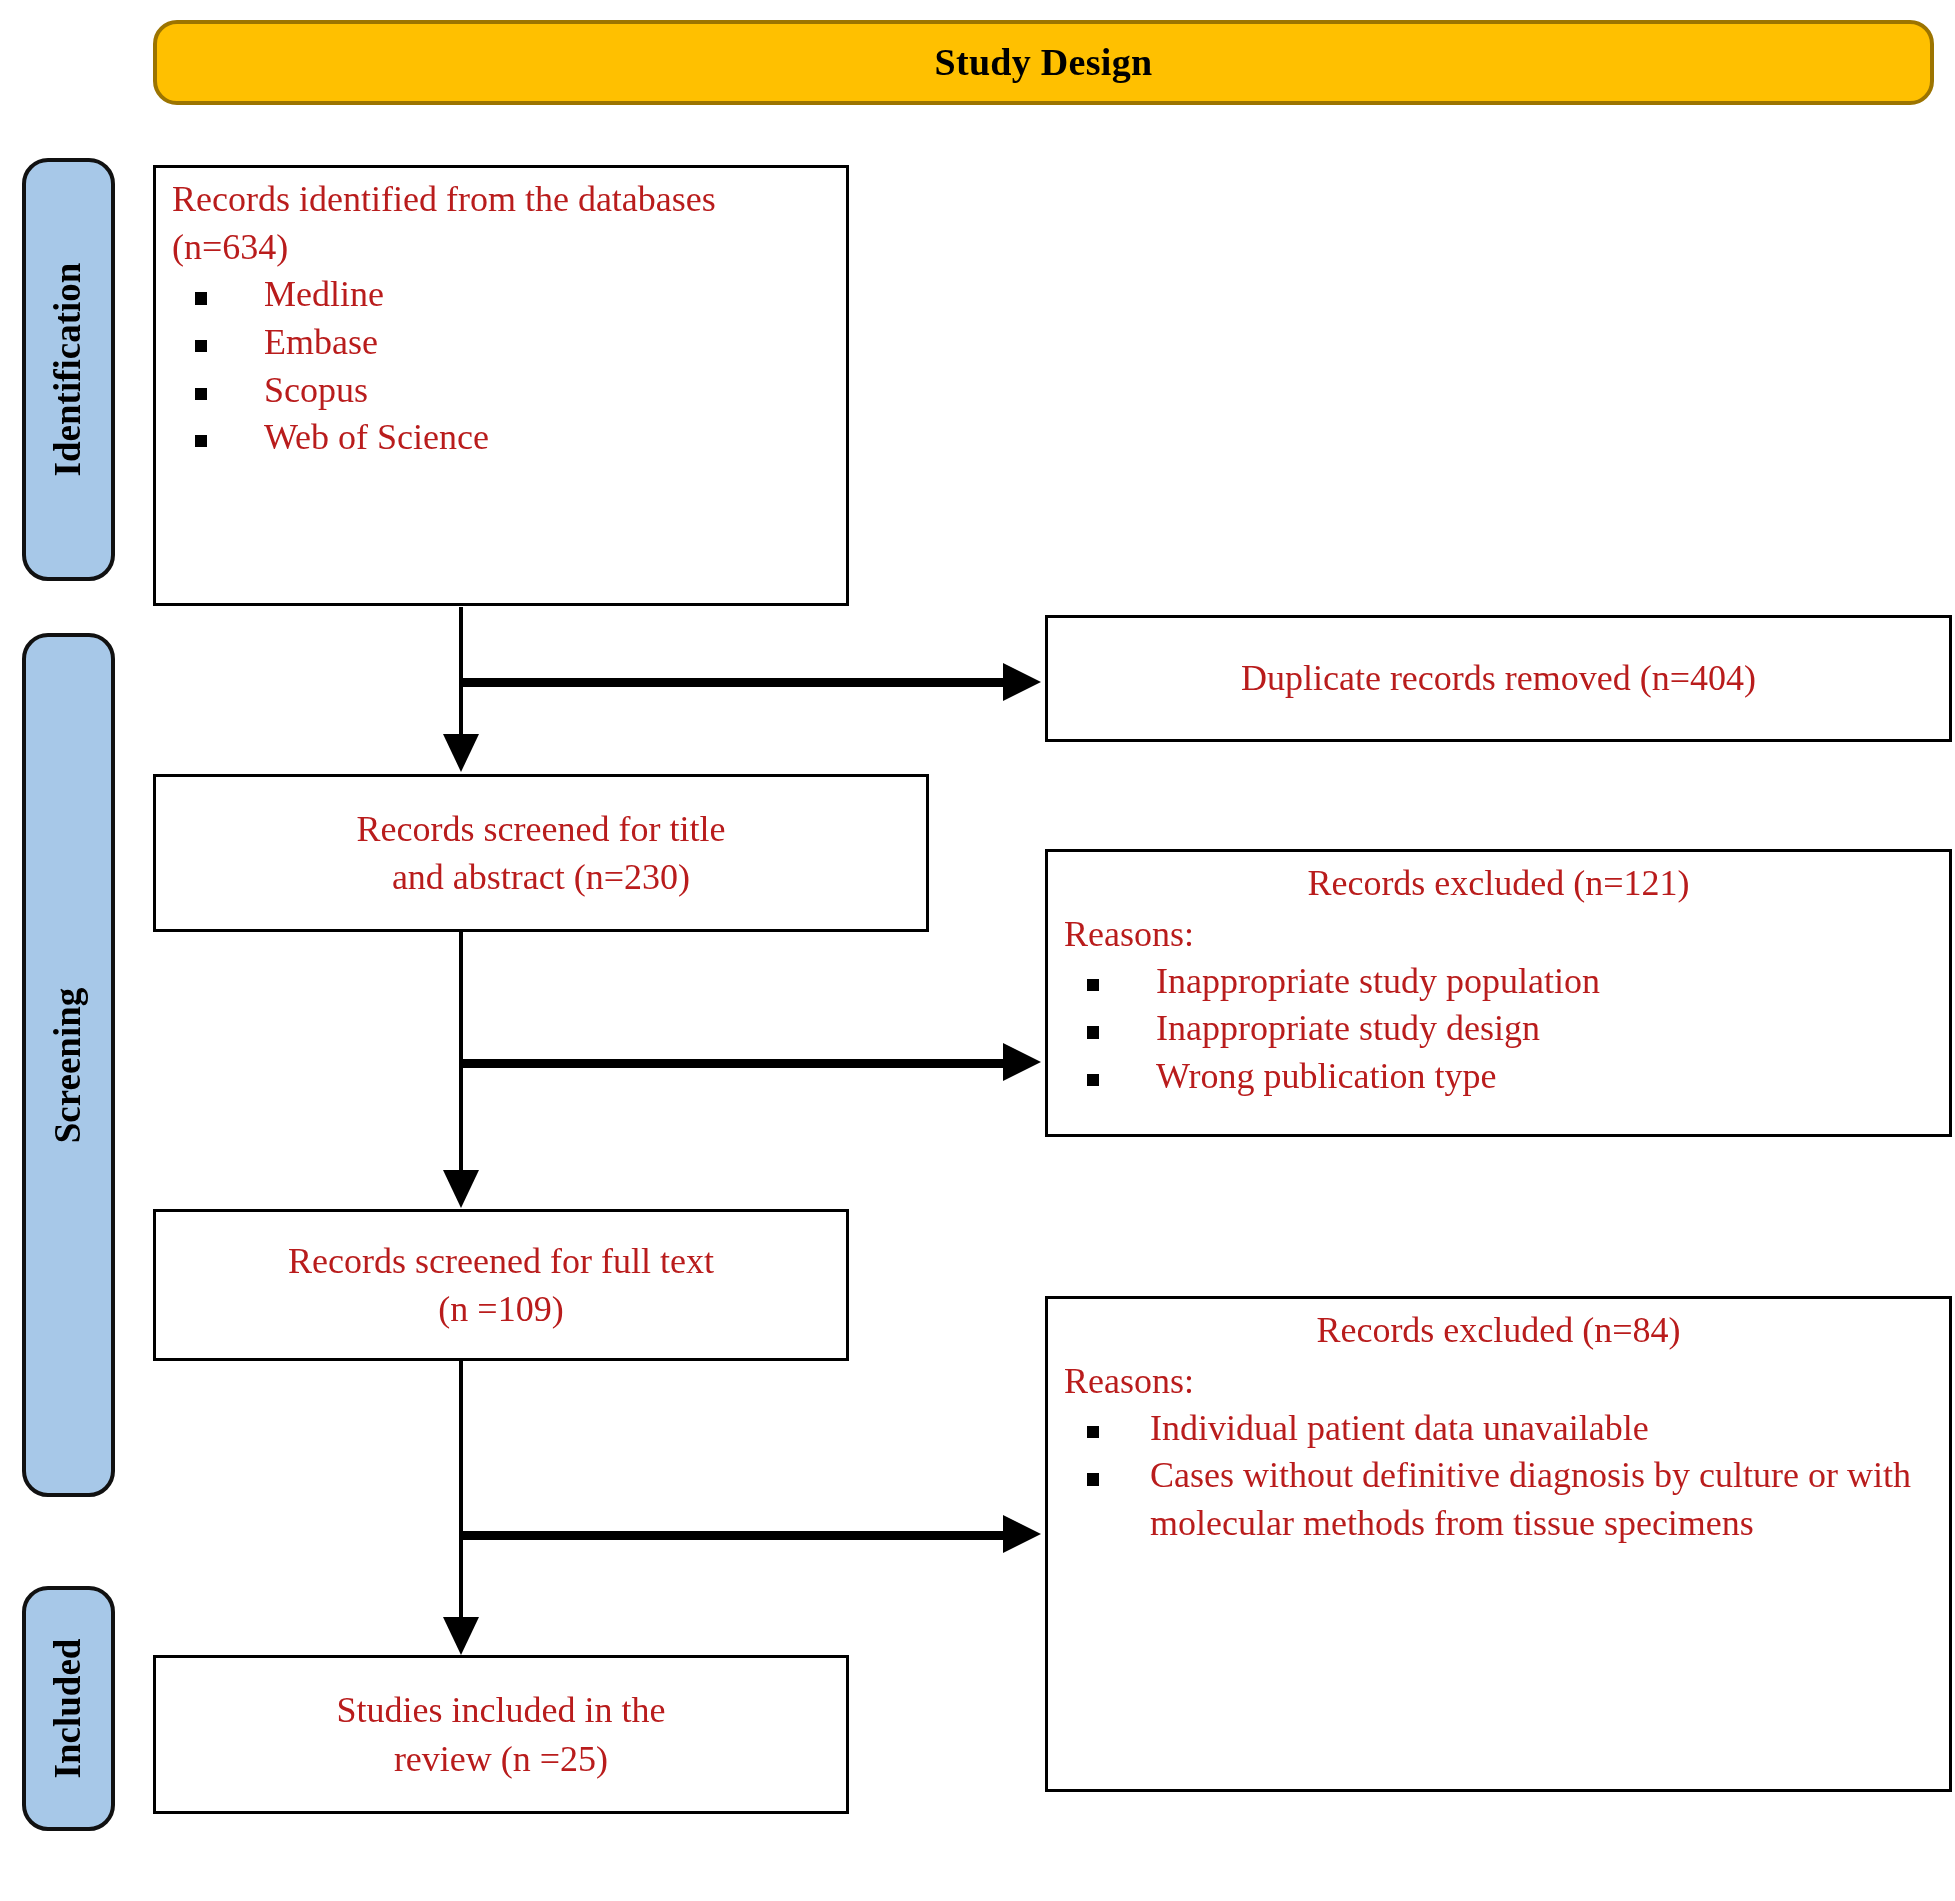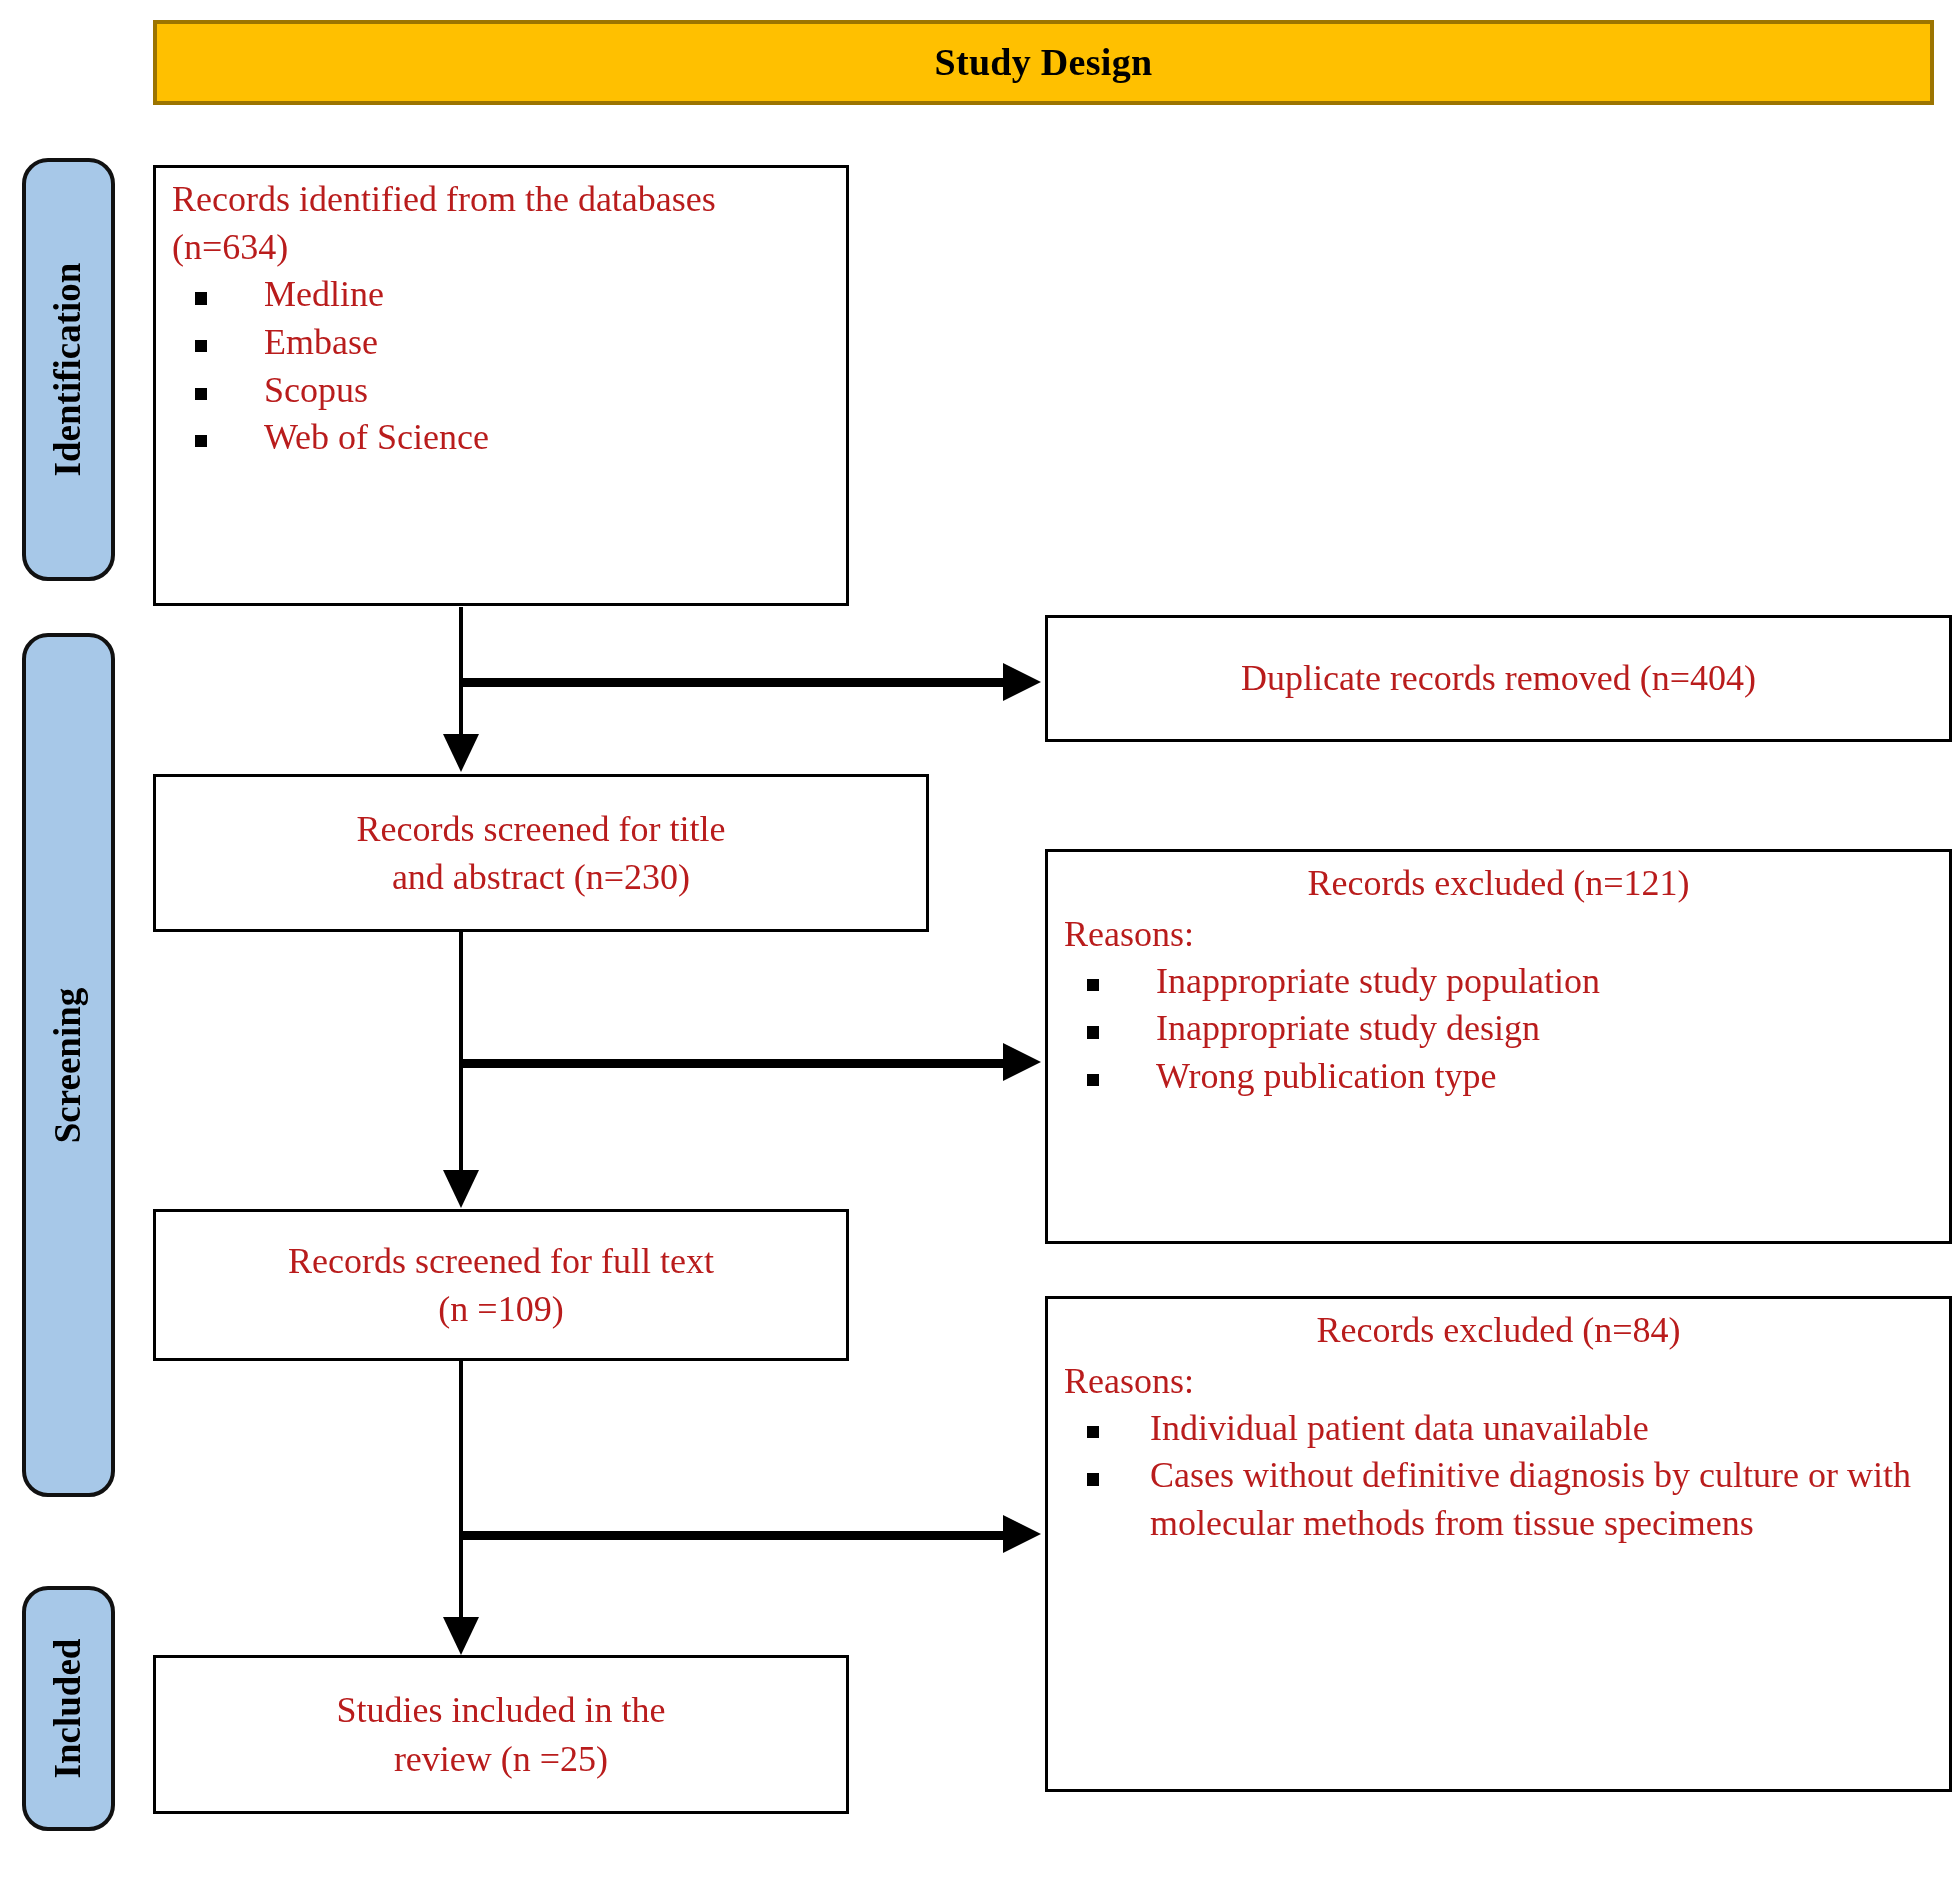--- a/index.html
+++ b/index.html
@@ -20,21 +20,21 @@
 
   
   .title-banner {
     position: absolute;
     left: 153px;
     top: 19.6px;
     width: 1781px;
     height: 85px;
     background: #FFC000;
     border: 4.3px solid #9C7400;
-    border-radius: 0;
+    border-radius: 24px;
     box-sizing: border-box;
     display: flex;
     align-items: center;
     justify-content: center;
   }
   .title-banner .title-text {
     font-size: 38px;
     font-weight: bold;
     color: #000000;
     letter-spacing: 0.3px;
@@ -110,21 +110,21 @@
     width: 12.3px;
     height: 12.3px;
     background: #000000;
   }
   ul.bullets.tight li { padding-left: 86px; }
 
   
   #box-identified   { left: 153px;  top: 165px;  width: 696px; height: 441px; }
   #box-duplicates   { left: 1045px; top: 615px; width: 907px; height: 127px; }
   #box-screen-title { left: 153px;  top: 774px; width: 776px; height: 158px; }
-  #box-excluded-121 { left: 1045px; top: 849px; width: 907px; height: 395px; }
+  #box-excluded-121 { left: 1045px; top: 849px; width: 907px; height: 288px; }
   #box-screen-full  { left: 153px;  top: 1209px; width: 696px; height: 152px; }
   #box-excluded-84  { left: 1045px; top: 1296px; width: 907px; height: 496px; }
   #box-included     { left: 153px;  top: 1655px; width: 696px; height: 159px; }
 
   
   .v-line {
     position: absolute;
     width: 4.3px;
     background: #000000;
   }

